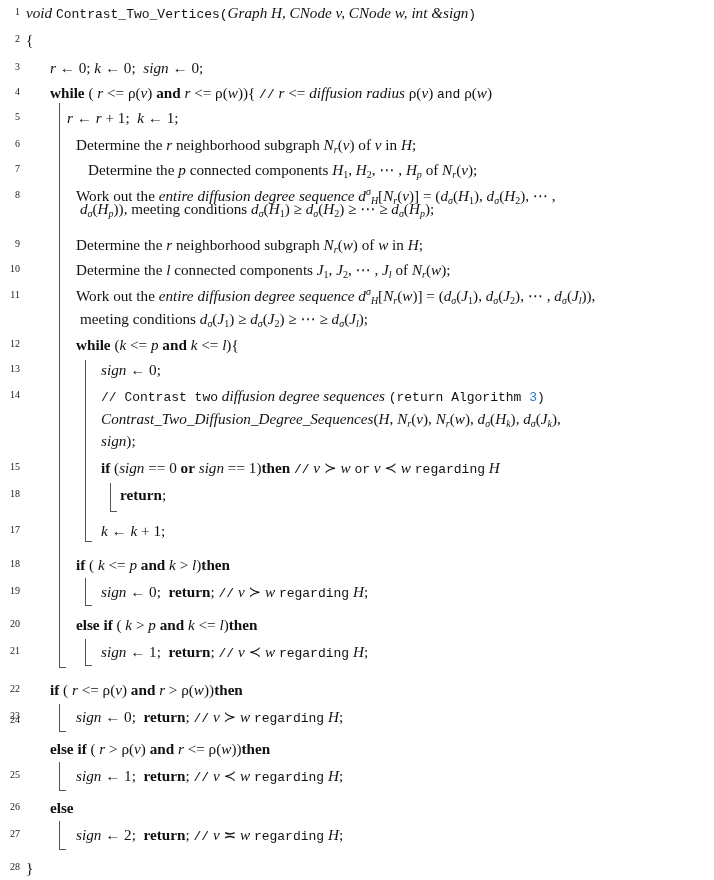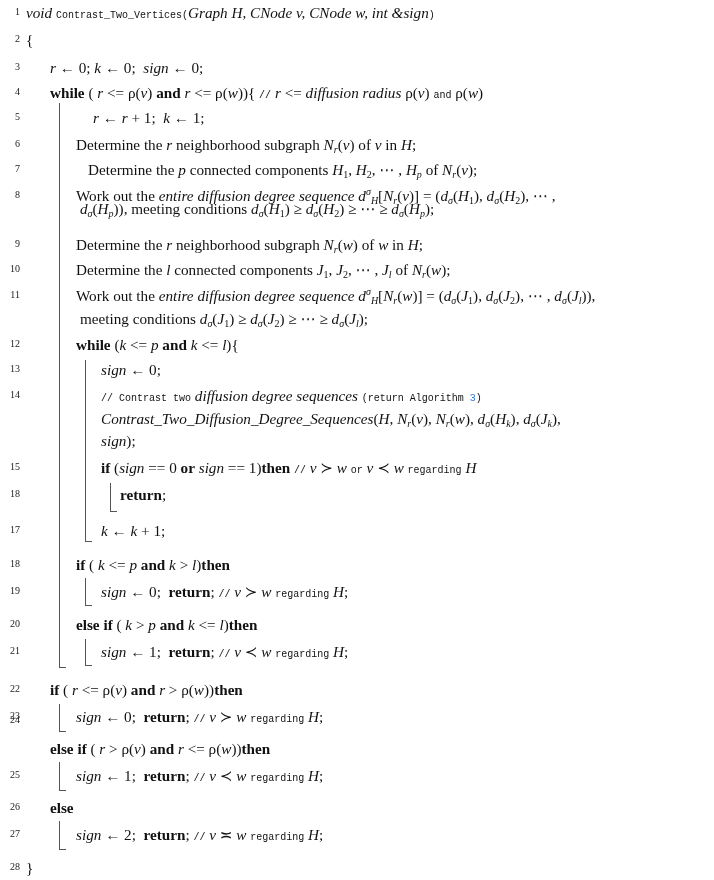--- a/index.html
+++ b/index.html
@@ -4,21 +4,21 @@
 <style>
   html, body { margin:0; padding:0; background:#ffffff; }
   body { width:714px; height:880px; position:relative; overflow:hidden;
          font-family:"DejaVu Serif", "Liberation Serif", serif; color:#111; }
   .ln { position:absolute; left:0; width:20px; text-align:right;
         font-family:"Liberation Serif", serif; font-size:10px; color:#222; }
   .row { position:absolute; white-space:nowrap; font-family:"Liberation Serif", serif;
          font-size:15.2px; line-height:18px; color:#111; }
   .it { font-style:italic; }
   .b { font-weight:bold; }
-  .tt { font-family:"Liberation Mono", "DejaVu Sans Mono", monospace; font-size:10px; }
+  .tt { font-family:"Liberation Mono", "DejaVu Sans Mono", monospace; font-size:13px; }
   .link { color:#2b7bd6; }
   sub { font-size:10px; vertical-align:-3px; line-height:0; }
   sup { font-size:10px; vertical-align:6px; line-height:0; }
   .vr { position:absolute; border-left:1.3px solid #555; }
   .hr { position:absolute; border-top:1.3px solid #555; height:0; }
 </style>
 </head>
 <body>
 
 <div>
@@ -77,21 +77,21 @@
   <div class="row" style="left:26px; top:31px;">{</div>
 
   <div class="row" style="left:50px; top:59px;">
     <span class="it">r</span> ← 0; <span class="it">k</span> ← 0;&nbsp; <span class="it">sign</span> ← 0;
   </div>
 
   <div class="row" style="left:50px; top:84px;">
     <span class="b">while</span> ( <span class="it">r</span> &lt;= ρ(<span class="it">v</span>) <span class="b">and</span> <span class="it">r</span> &lt;= ρ(<span class="it">w</span>)){ <span class="tt">//</span> <span class="it">r</span> &lt;= <span class="it">diffusion radius</span> ρ(<span class="it">v</span>) <span class="tt">and</span> ρ(<span class="it">w</span>)
   </div>
 
-  <div class="row" style="left:93px; top:109px;">
+  <div class="row" style="left:67px; top:109px;">
     <span class="it">r</span> ← <span class="it">r</span> + 1;&nbsp; <span class="it">k</span> ← 1;
   </div>
 
   <div class="row" style="left:76px; top:136px;">
     Determine the <span class="it">r</span> neighborhood subgraph <span class="it">N<sub>r</sub></span>(<span class="it">v</span>) of <span class="it">v</span> in <span class="it">H</span>;
   </div>
 
   <div class="row" style="left:88px; top:161px;">
     Determine the <span class="it">p</span> connected components <span class="it">H</span><sub>1</sub>, <span class="it">H</span><sub>2</sub>, ⋯ , <span class="it">H<sub>p</sub></span> of <span class="it">N<sub>r</sub></span>(<span class="it">v</span>);
   </div>

